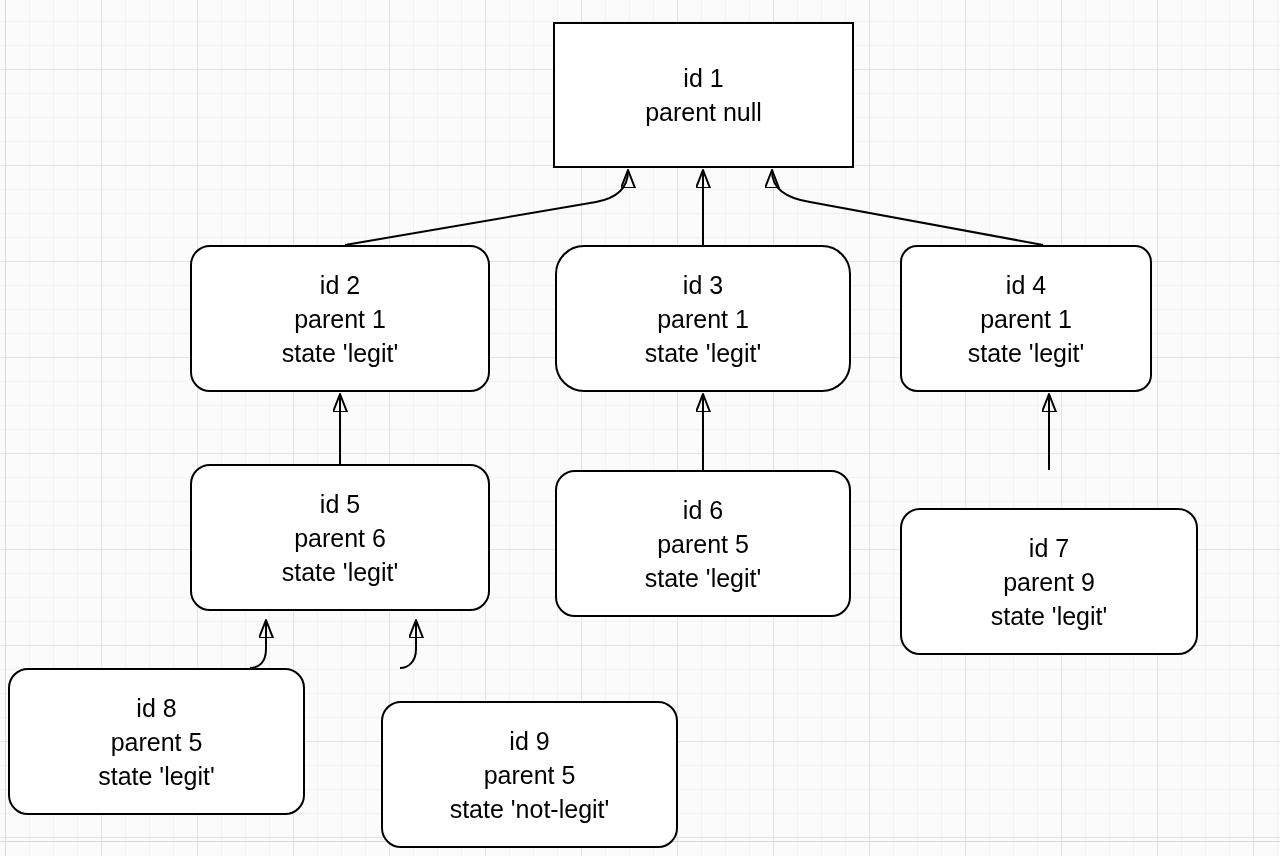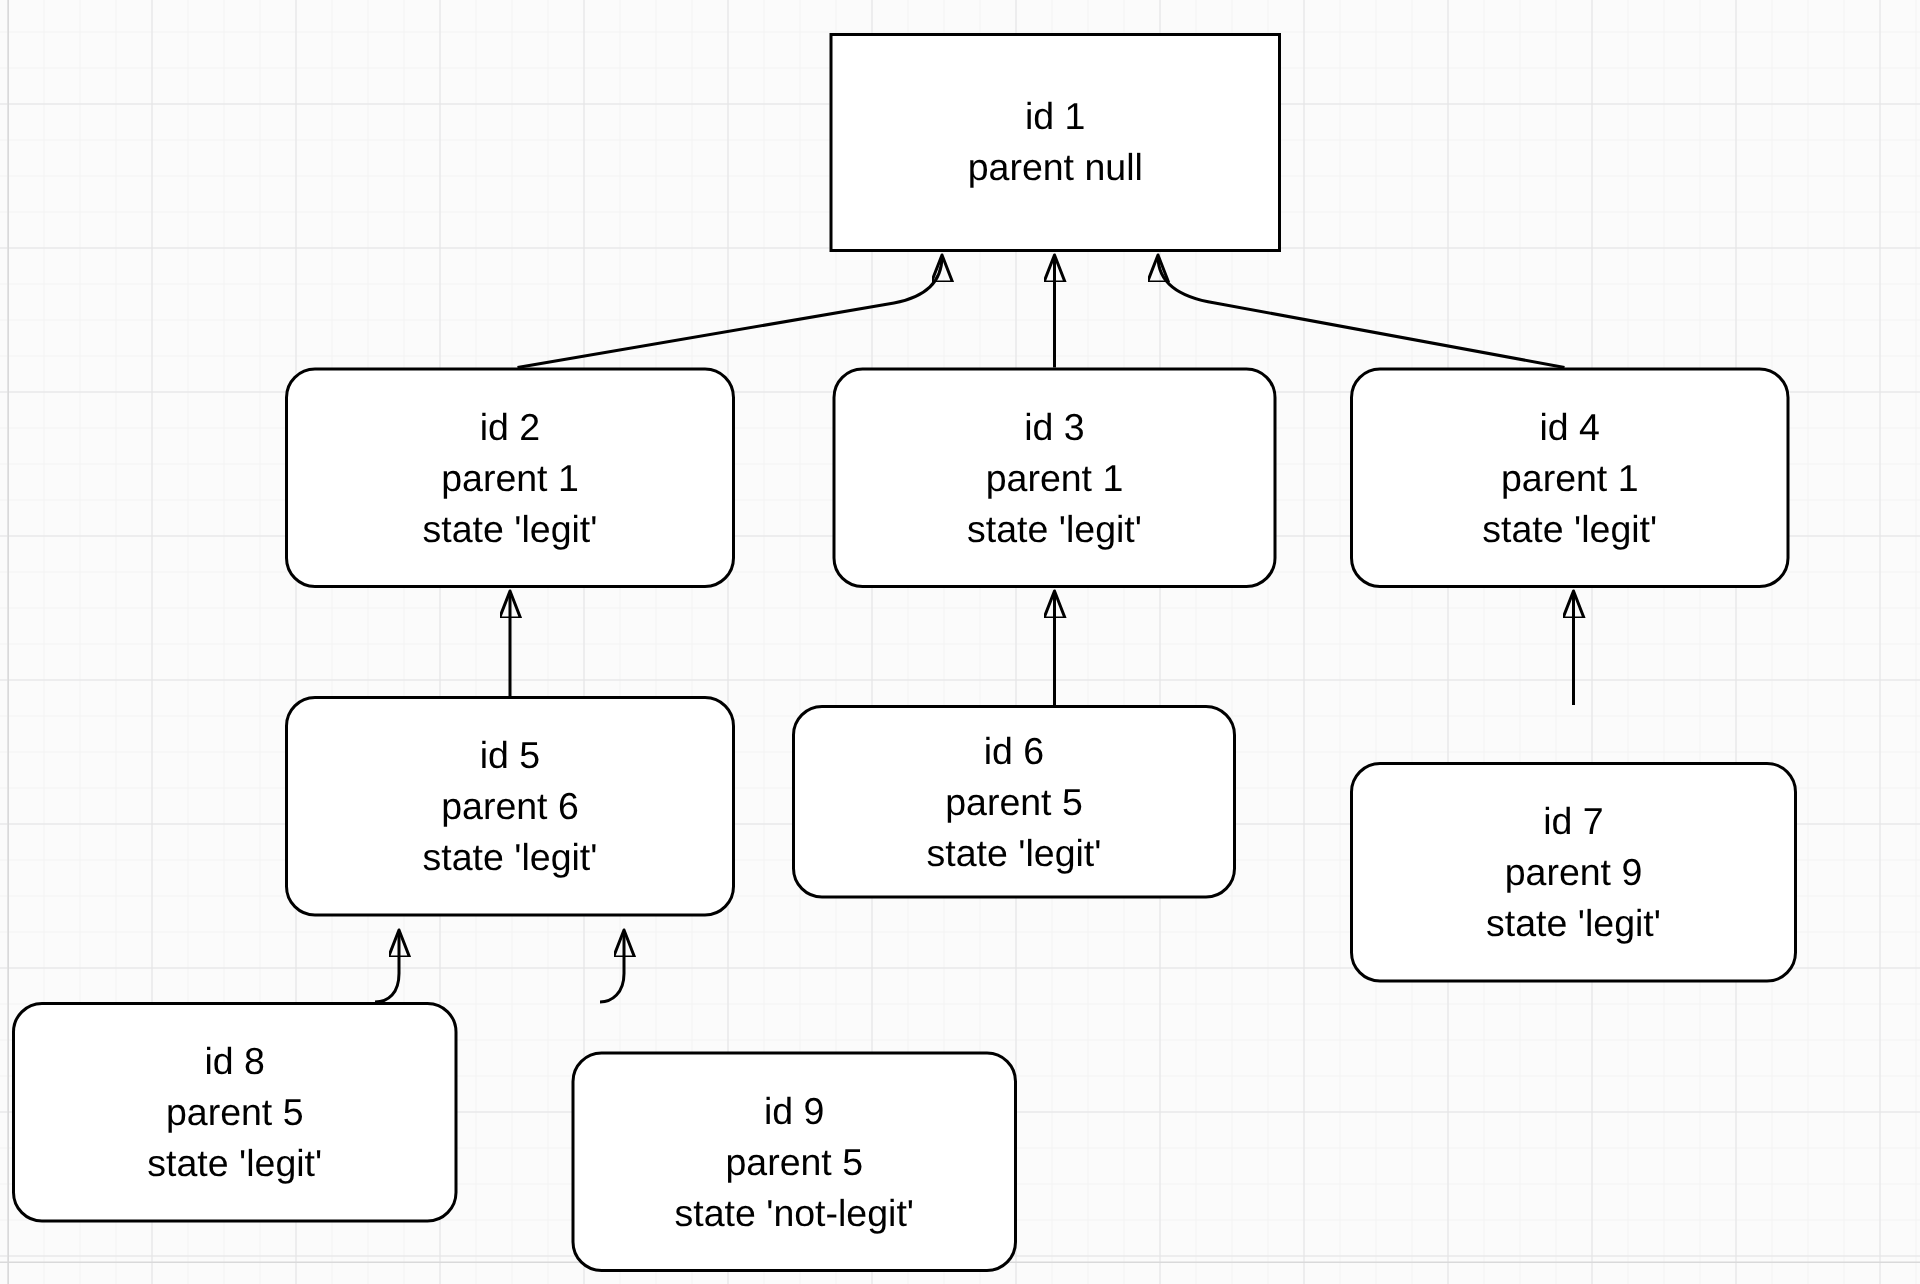--- a/index.html
+++ b/index.html
@@ -81,39 +81,39 @@
     <div class="line">id 1</div>
     <div class="line">parent null</div>
   </div>
 
   <div class="node" style="left:190px; top:245px; width:300px; height:147px;">
     <div class="line">id 2</div>
     <div class="line">parent 1</div>
     <div class="line">state 'legit'</div>
   </div>
 
-  <div class="node" style="left:555px; top:245px; width:296px; height:147px;">
+  <div class="node" style="left:555px; top:245px; width:296px; height:147px;border-radius:29px;">
     <div class="line">id 3</div>
     <div class="line">parent 1</div>
     <div class="line">state 'legit'</div>
   </div>
 
-  <div class="node" style="left:900px; top:245px; width:293px; height:147px;">
+  <div class="node" style="left:900px; top:245px; width:252px; height:147px;border-radius:17px;">
     <div class="line">id 4</div>
     <div class="line">parent 1</div>
     <div class="line">state 'legit'</div>
   </div>
 
   <div class="node" style="left:190px; top:464px; width:300px; height:147px;">
     <div class="line">id 5</div>
     <div class="line">parent 6</div>
     <div class="line">state 'legit'</div>
   </div>
 
-  <div class="node" style="left:528px; top:470px; width:296px; height:129px;">
+  <div class="node" style="left:555px; top:470px; width:296px; height:147px;">
     <div class="line">id 6</div>
     <div class="line">parent 5</div>
     <div class="line">state 'legit'</div>
   </div>
 
   <div class="node" style="left:900px; top:470px; width:298px; height:147px;margin-top:38px;">
     <div class="line">id 7</div>
     <div class="line">parent 9</div>
     <div class="line">state 'legit'</div>
   </div>

